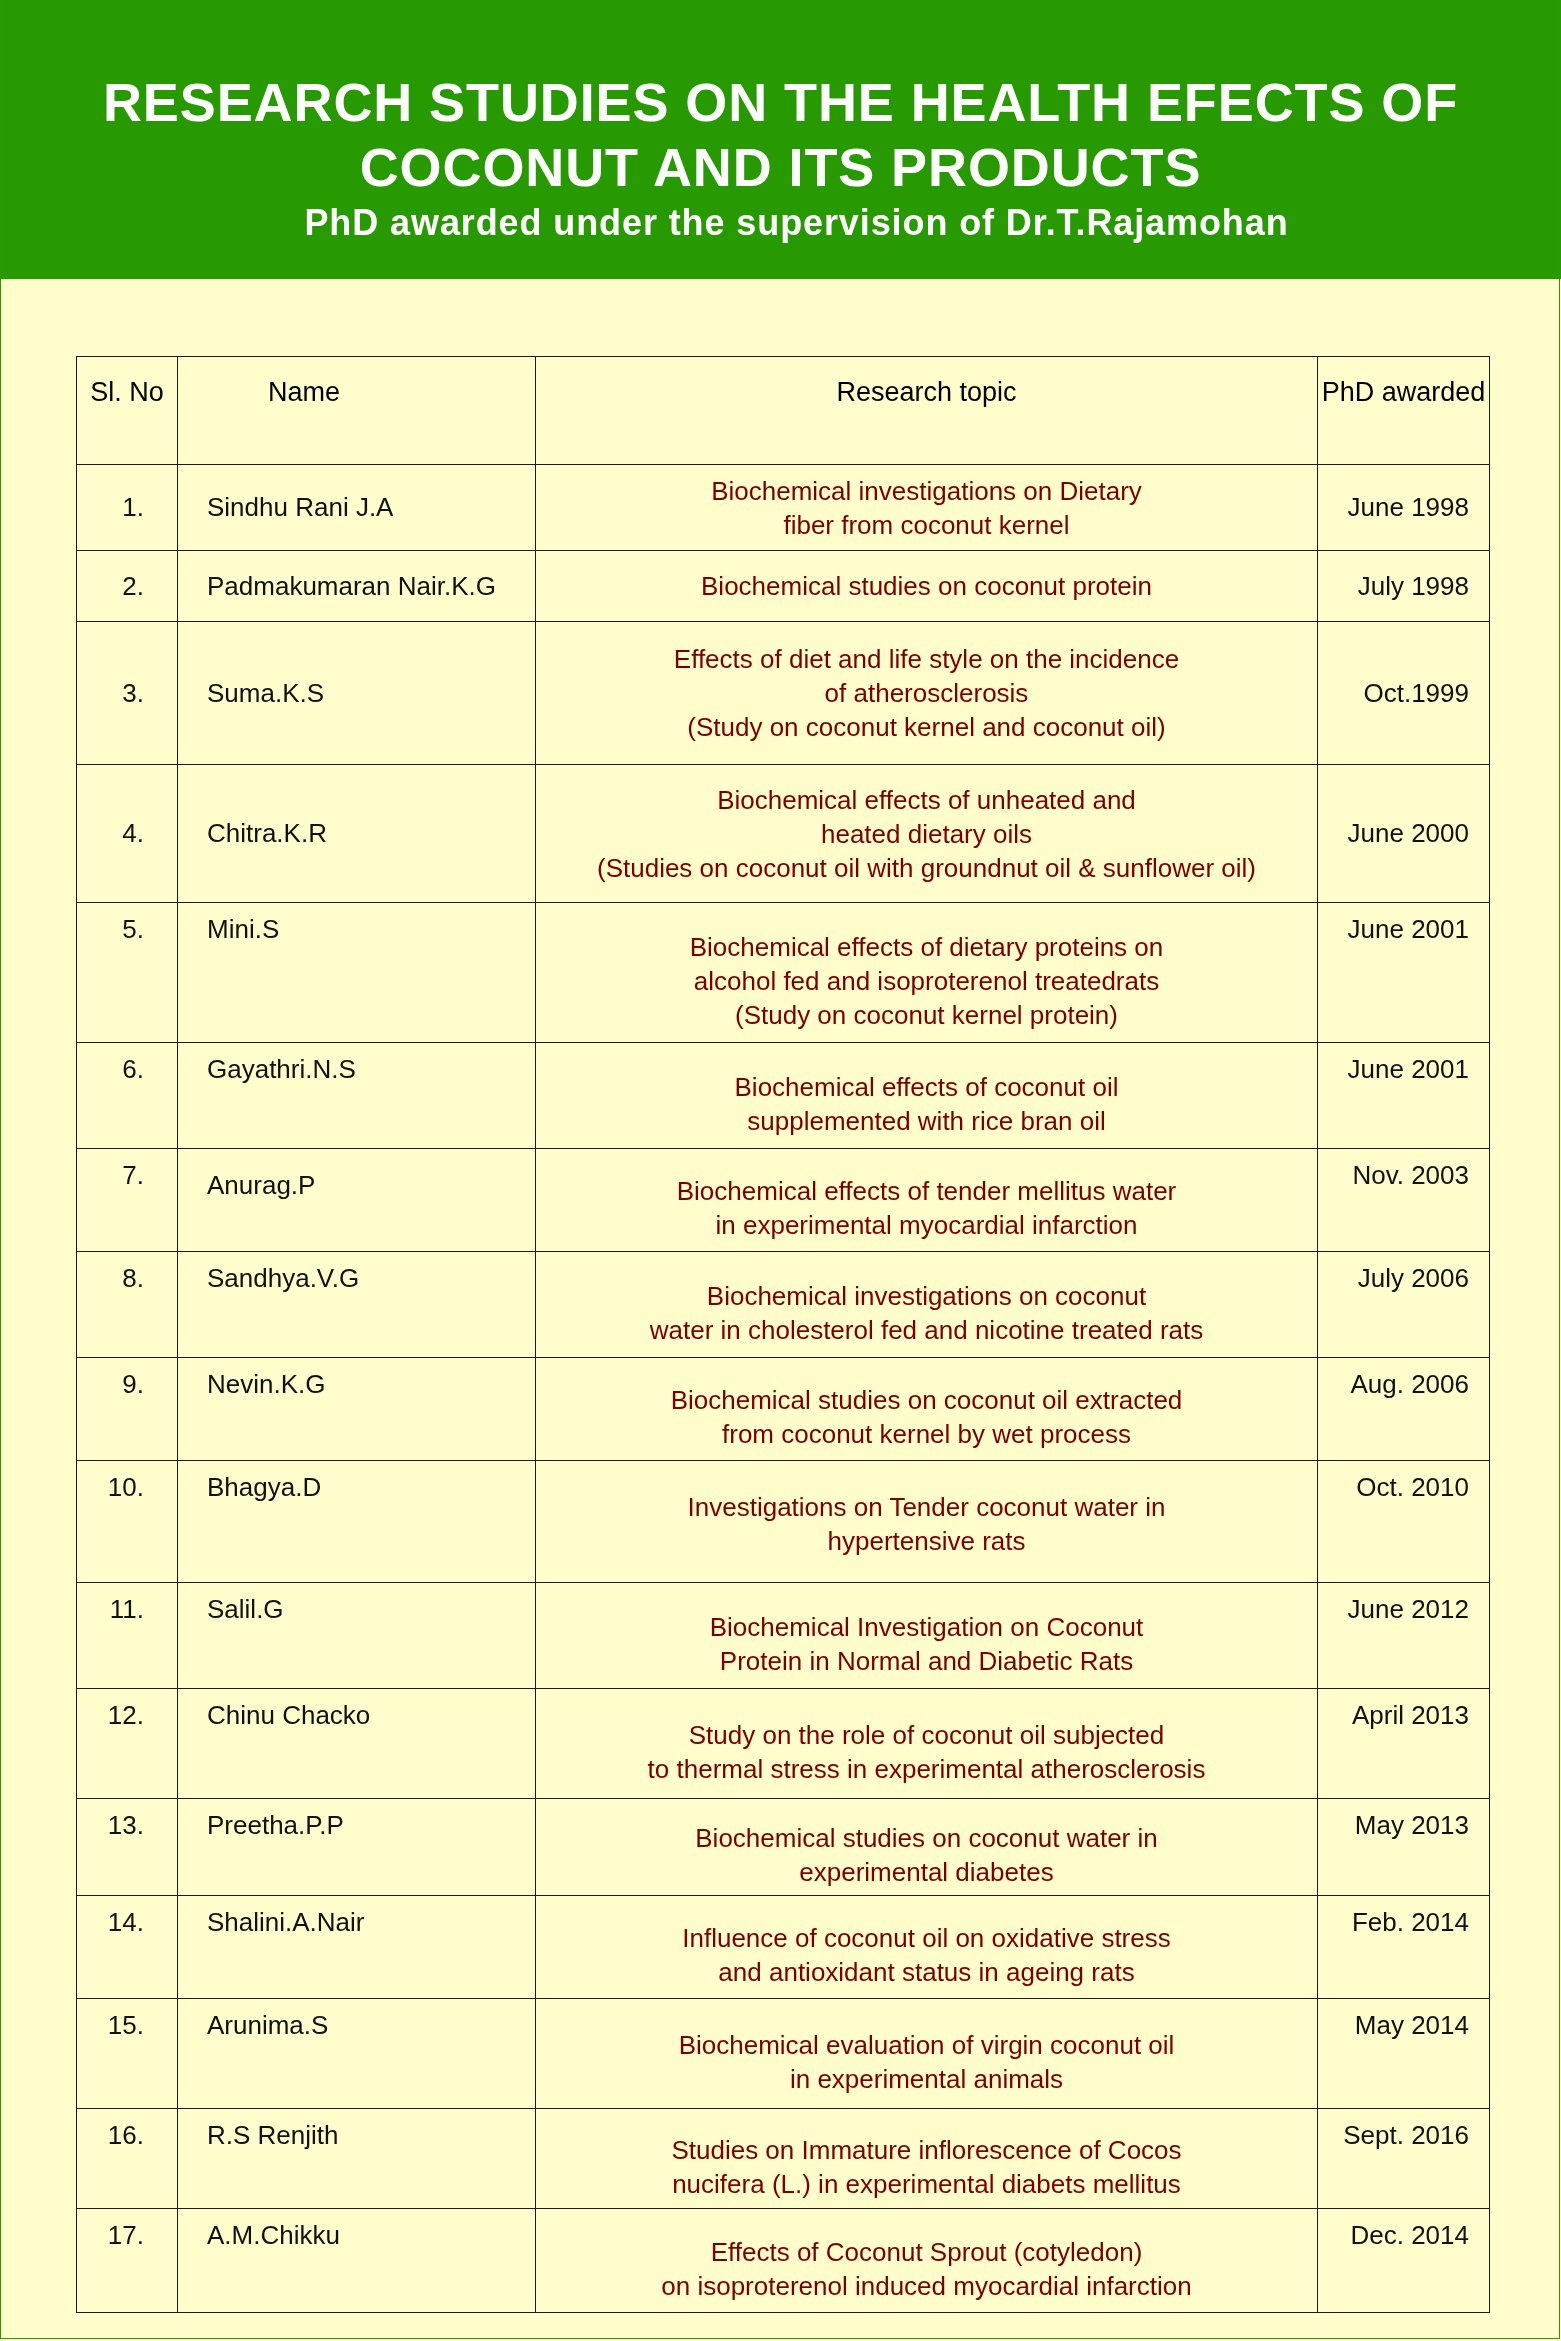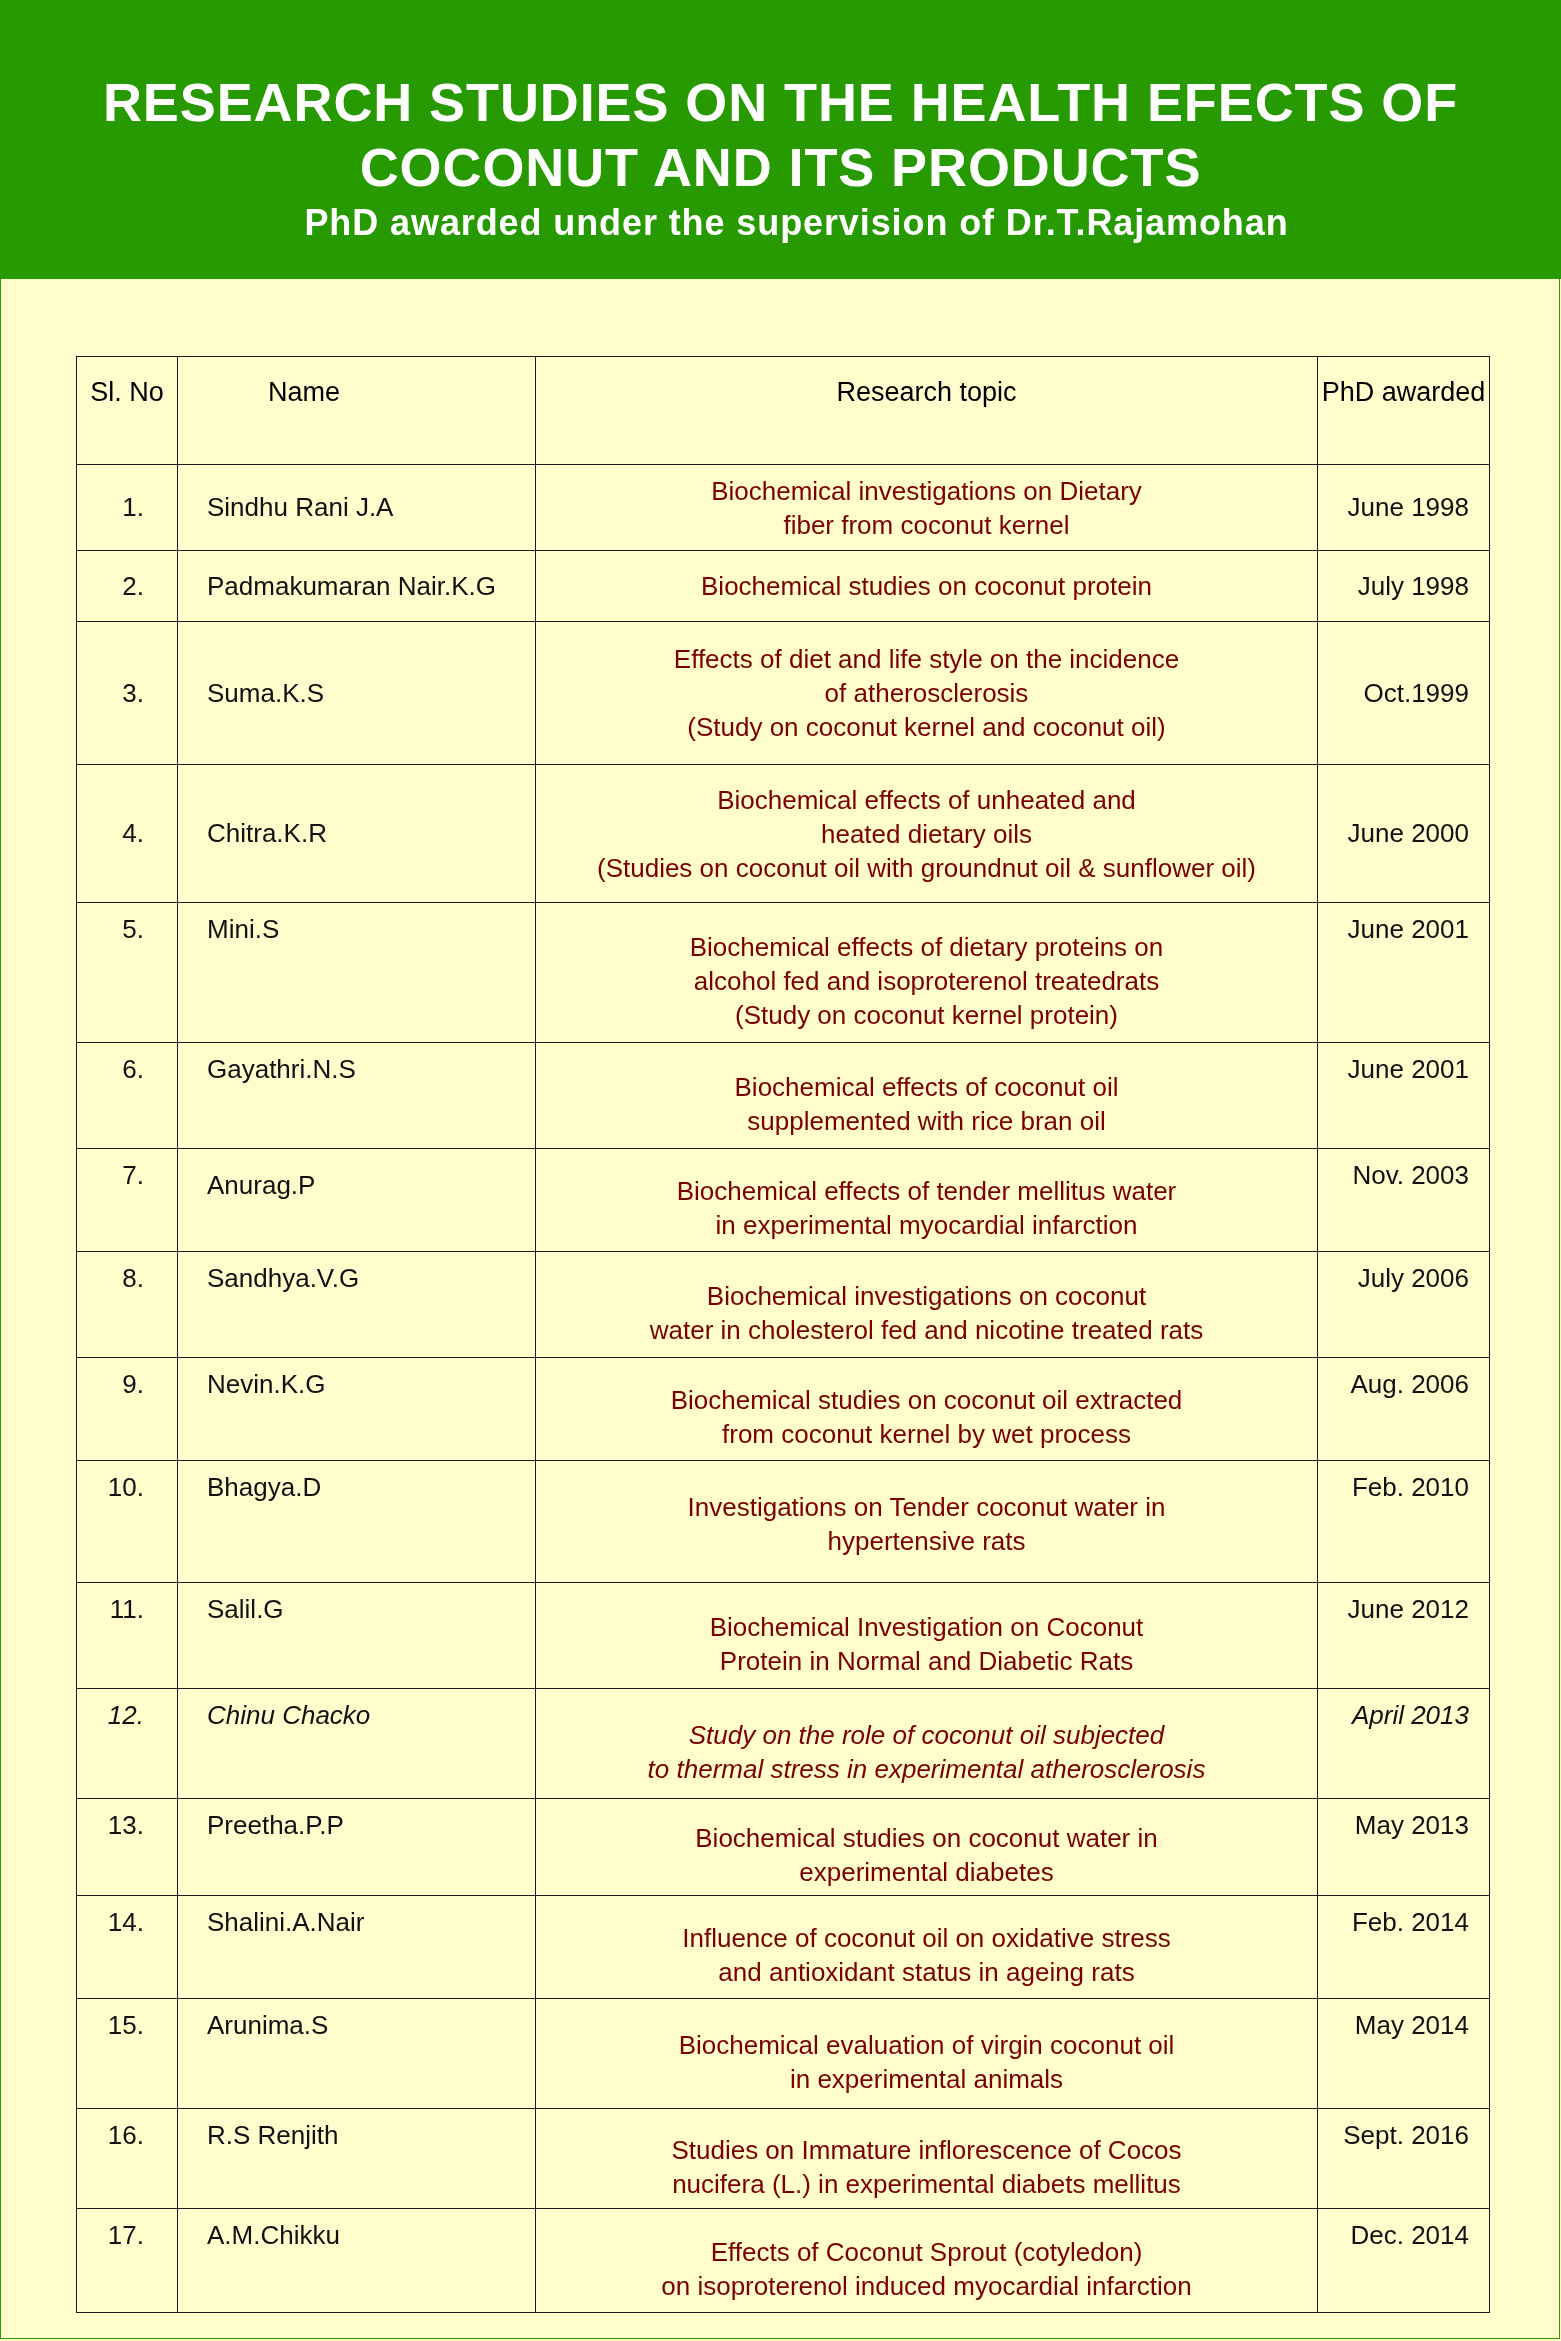--- a/index.html
+++ b/index.html
@@ -166,32 +166,32 @@
         </td>
         <td class="date" style="padding-top: 11px;">Aug. 2006</td>
       </tr>
       <tr style="height: 122px;">
         <td class="num" style="padding-top: 11px;">10.</td>
         <td class="name" style="padding-top: 11px;">Bhagya.D</td>
         <td class="topic" style="vertical-align: middle; padding-top: 5px;">
           <span class="tl">Investigations on Tender coconut water in</span>
           <span class="tl">hypertensive rats</span>
         </td>
-        <td class="date" style="padding-top: 11px;">Feb. 2010</td>
+        <td class="date" style="padding-top: 11px;">Oct. 2010</td>
       </tr>
       <tr style="height: 106px;">
         <td class="num" style="padding-top: 11px;">11.</td>
         <td class="name" style="padding-top: 11px;">Salil.G</td>
         <td class="topic" style="vertical-align: middle; padding-top: 16.3px;">
           <span class="tl">Biochemical Investigation on Coconut</span>
           <span class="tl">Protein in Normal and Diabetic Rats</span>
         </td>
         <td class="date" style="padding-top: 11px;">June 2012</td>
       </tr>
-      <tr style="height: 110px; font-style: italic;">
+      <tr style="height: 110px;">
         <td class="num" style="padding-top: 11px;">12.</td>
         <td class="name" style="padding-top: 11px;">Chinu Chacko</td>
         <td class="topic" style="vertical-align: middle; padding-top: 16.3px;">
           <span class="tl">Study on the role of coconut oil subjected</span>
           <span class="tl">to thermal stress in experimental atherosclerosis</span>
         </td>
         <td class="date" style="padding-top: 11px;">April 2013</td>
       </tr>
       <tr style="height: 97px;">
         <td class="num" style="padding-top: 11px;">13.</td>

